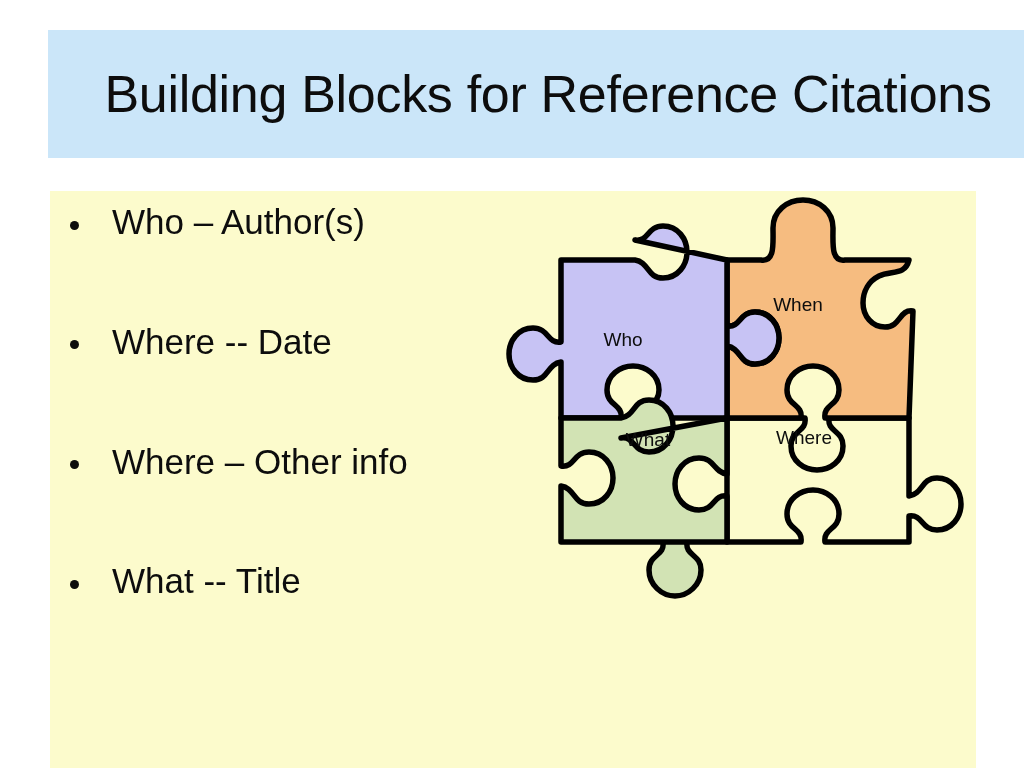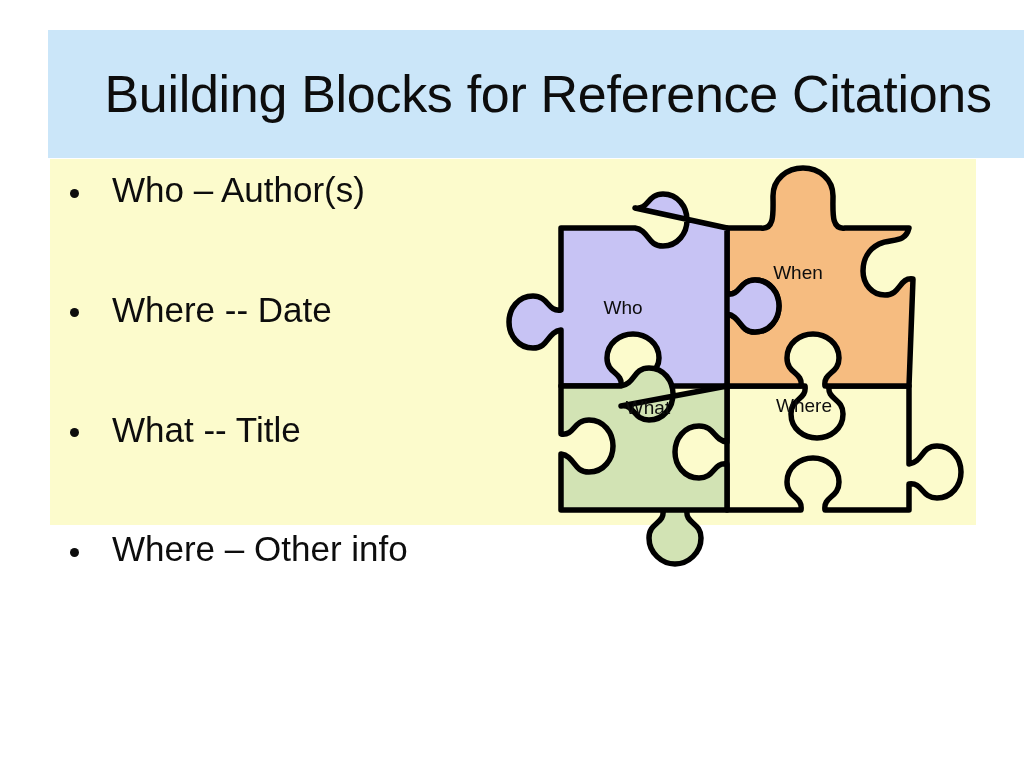--- a/index.html
+++ b/index.html
@@ -37,23 +37,23 @@
     font-size: 52px;
     font-weight: 400;
     color: #0d0d0d;
     letter-spacing: -0.3px;
     white-space: nowrap;
     line-height: 1.05;
   }
   .content-box {
     position: absolute;
     left: 50px;
-    top: 159px;
+    top: 191px;
     width: 926px;
-    height: 366px;
+    height: 577px;
     background: #fcfbcc;
   }
   .bullet-list {
     position: absolute;
     left: 14px;
     top: 12px;
     width: 470px;
     margin: 0;
     padding: 0;
     list-style: none;
@@ -121,25 +121,25 @@
       <li class="bullet-item">
         <span class="bullet-dot"></span>
         <span>Who – Author(s)</span>
       </li>
       <li class="bullet-item">
         <span class="bullet-dot"></span>
         <span>Where -- Date</span>
       </li>
       <li class="bullet-item">
         <span class="bullet-dot"></span>
+        <span>Where – Other info</span>
+      </li>
+      <li class="bullet-item">
+        <span class="bullet-dot"></span>
         <span>What -- Title</span>
-      </li>
-      <li class="bullet-item">
-        <span class="bullet-dot"></span>
-        <span>Where – Other info</span>
       </li>
     </ul>
 
     <div class="puzzle-wrap">
       <svg class="puzzle-svg" viewBox="0 0 460 410" xmlns="http://www.w3.org/2000/svg">
 
         <path id="p-where" class="piece-outline" d="M 222 222
                  L 300 222
                  c 2 14 -14 12 -14 28
                  c 0 15 13 24 26 24

